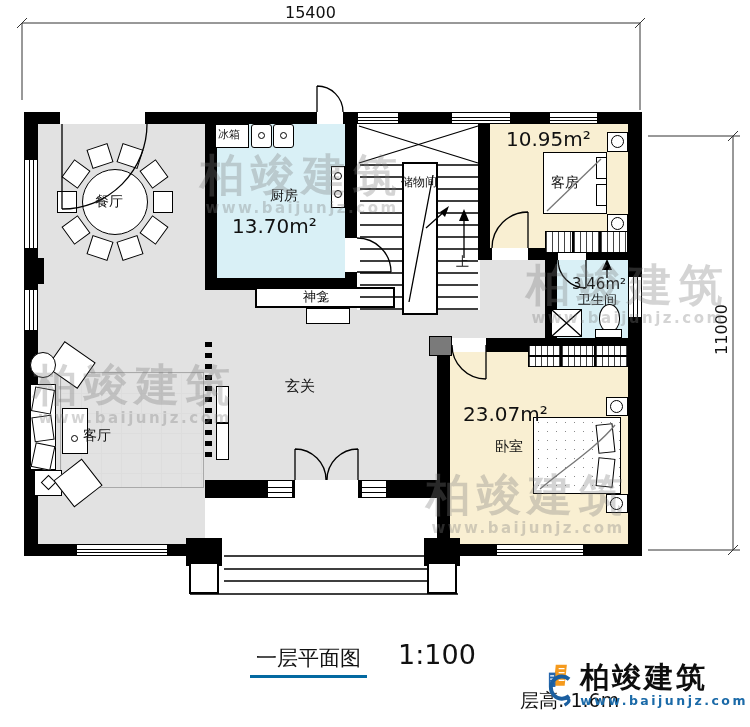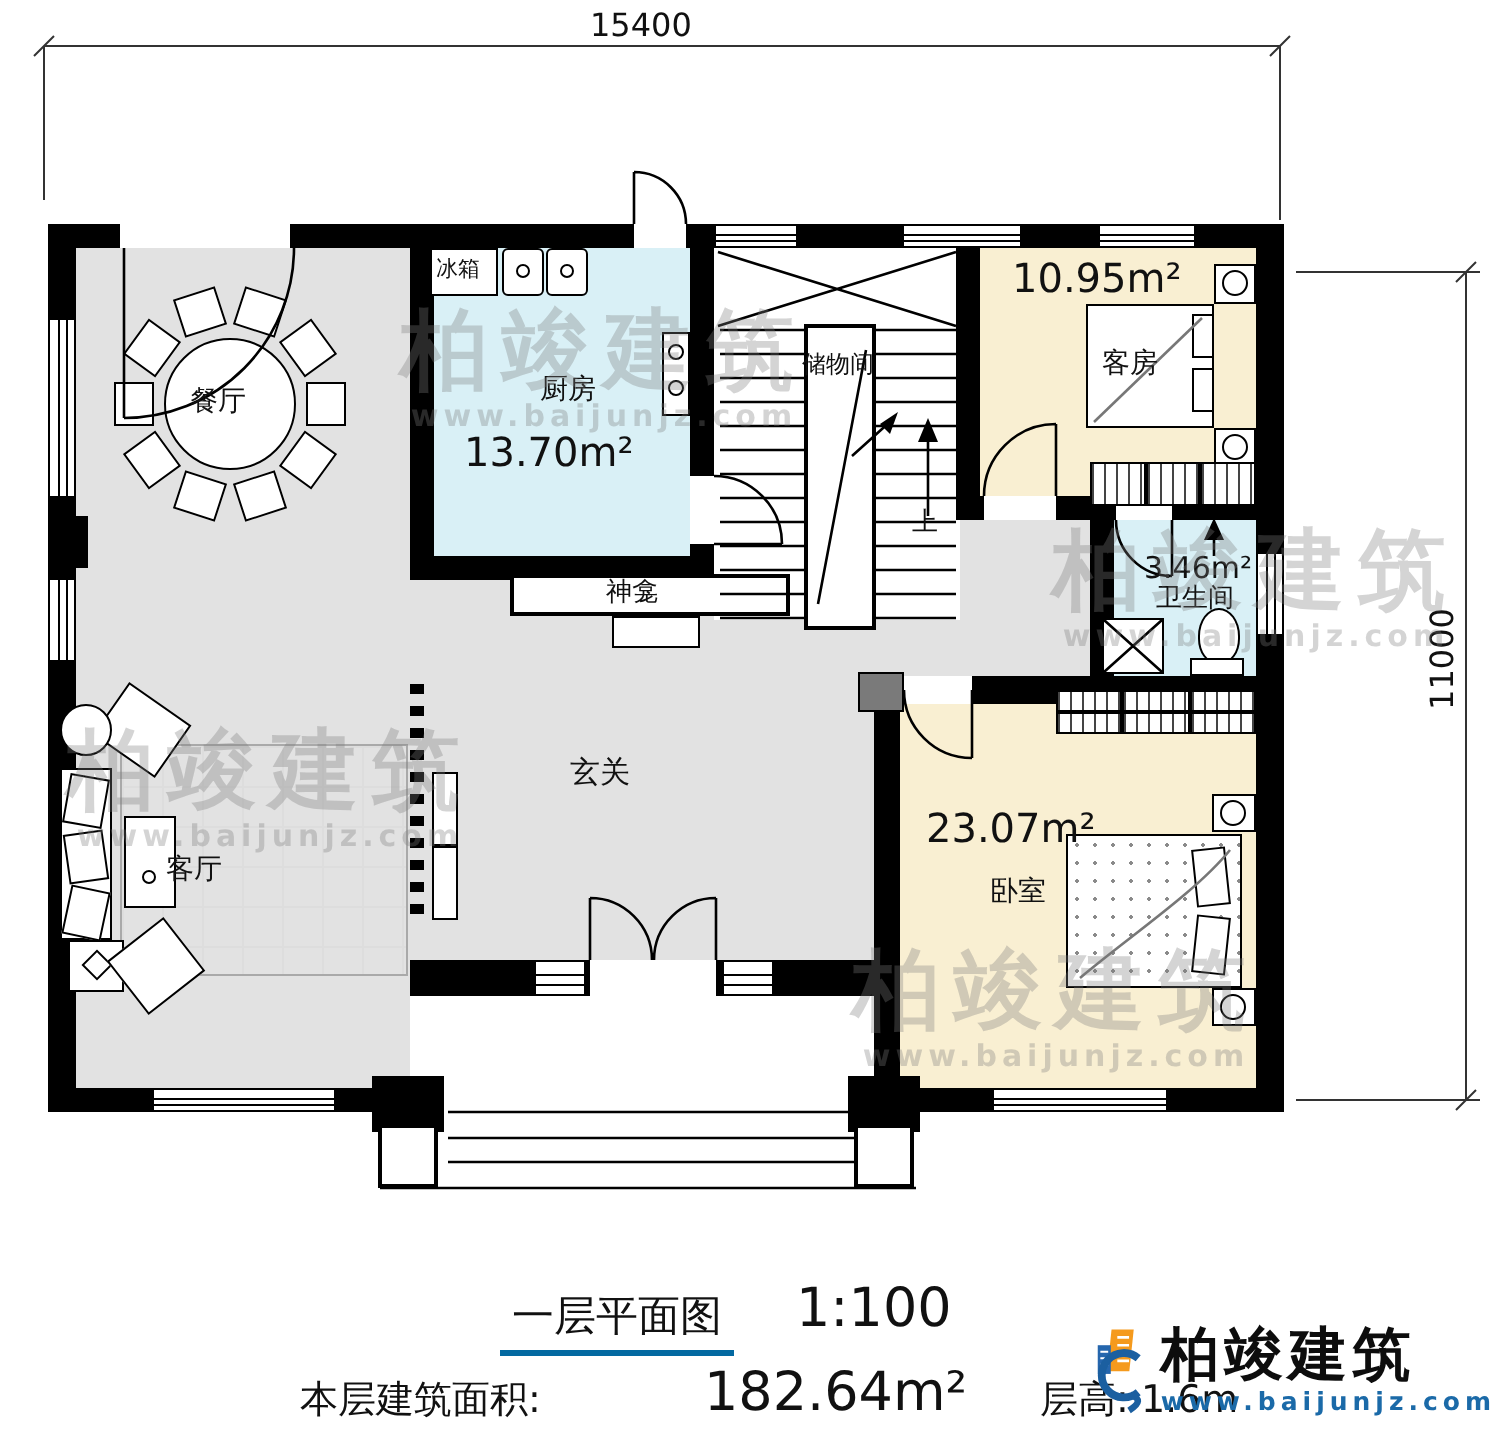--- a/index.html
+++ b/index.html
@@ -203,21 +203,21 @@
       <polygon points="602,270 607,259 612,270"></polygon>
     </g>
     <g stroke="#333" stroke-width="1" fill="none">
 
       <path d="M22 23H640 M22 23V100 M640 23V110 M17 28L27 18 M635 28L645 18"></path>
 
       <path d="M733 136V550 M648 136H740 M648 550H740 M728 141L738 131 M728 555L738 545"></path>
     </g>
   </svg>
 
-  <div class="dim" style="left:295px;top:3px">15400</div>
+  <div class="dim" style="left:285px;top:3px">15400</div>
   <div class="dim" style="left:686px;top:320px;width:70px;text-align:center;transform:rotate(-90deg)">11000</div>
 
   <div class="lbl room-name" style="left:95px;top:194px">餐厅</div>
   <div class="lbl room-name" style="left:270px;top:188px">厨房</div>
   <div class="lbl room-area" style="left:232px;top:215px">13.70m²</div>
   <div class="lbl" style="left:218px;top:129px;font-size:11px;z-index:17">冰箱</div>
   <div class="lbl" style="left:401px;top:176px;font-size:12px;z-index:17">储物间</div>
   <div class="lbl room-name" style="left:551px;top:175px">客房</div>
   <div class="lbl room-area" style="left:506px;top:128px">10.95m²</div>
   <div class="lbl" style="left:578px;top:293px;font-size:13px">卫生间</div>
@@ -241,22 +241,20 @@
     <div class="l1">柏竣建筑</div>
     <div class="l2">www.baijunjz.com</div>
   </div>
   <div class="wm" style="left:398px;top:466px;width:260px">
     <div class="l1">柏竣建筑</div>
     <div class="l2">www.baijunjz.com</div>
   </div>
 
   <div class="footer-title" style="left:250px;top:644px">一层平面图</div>
   <div class="lbl" style="left:398px;top:640px;font-size:27px">1:100</div>
-  <div class="lbl" style="left:150px;top:690px;font-size:19px">本层建筑面积:</div>
-  <div class="lbl" style="left:352px;top:682px;font-size:27px">182.64m²</div>
   <div class="lbl" style="left:520px;top:690px;font-size:19px">
     <span>层高:</span>
     <span>1.6m</span>
   </div>
 
   <div class="abs" style="left:543px;top:650px;width:205px;height:70px;z-index:40;display:flex;align-items:center">
     <svg width="48" height="70" viewBox="0 0 48 70">
       <rect x="20" y="4" width="17" height="32" fill="#f59a1d" transform="skewX(-6)"></rect>
       <path d="M24 10h9M24 16h9M24 22h9M24 28h9" stroke="#fff" stroke-width="2"></path>
       <rect x="9" y="16" width="10" height="22" fill="#2566ad"></rect>

